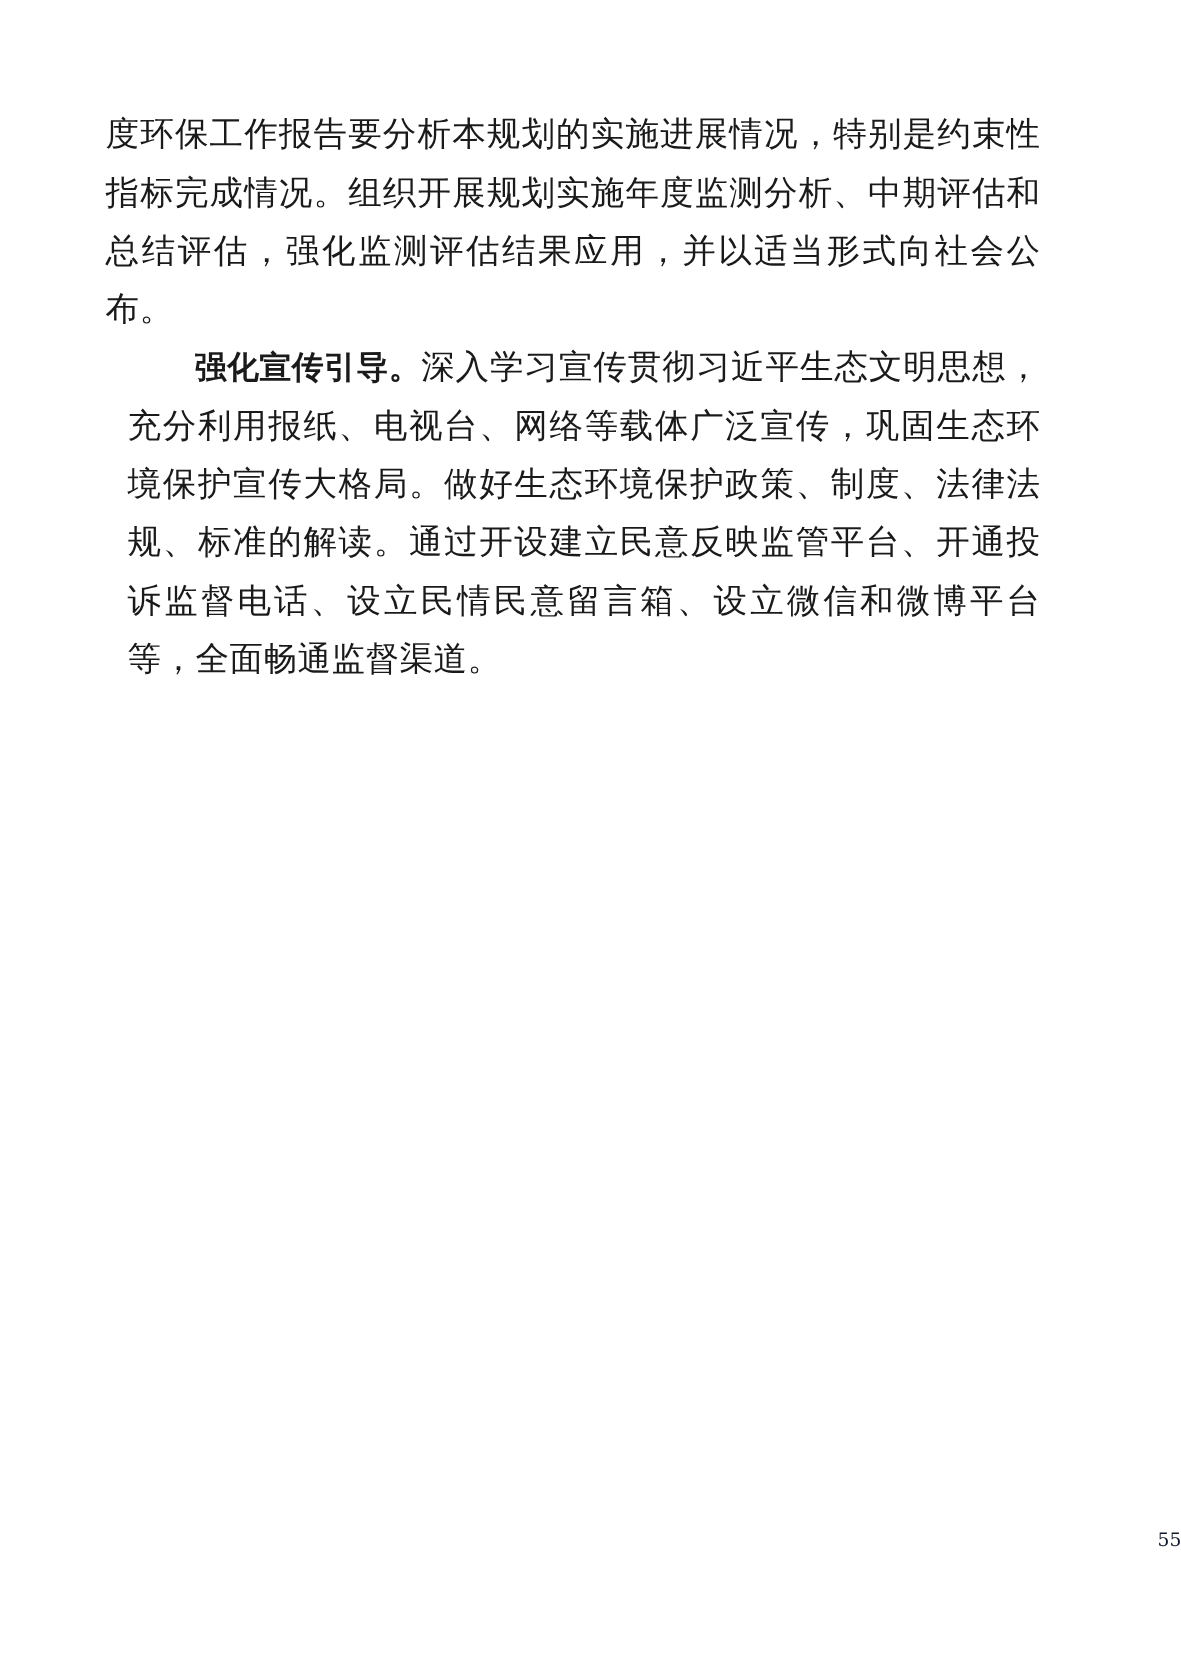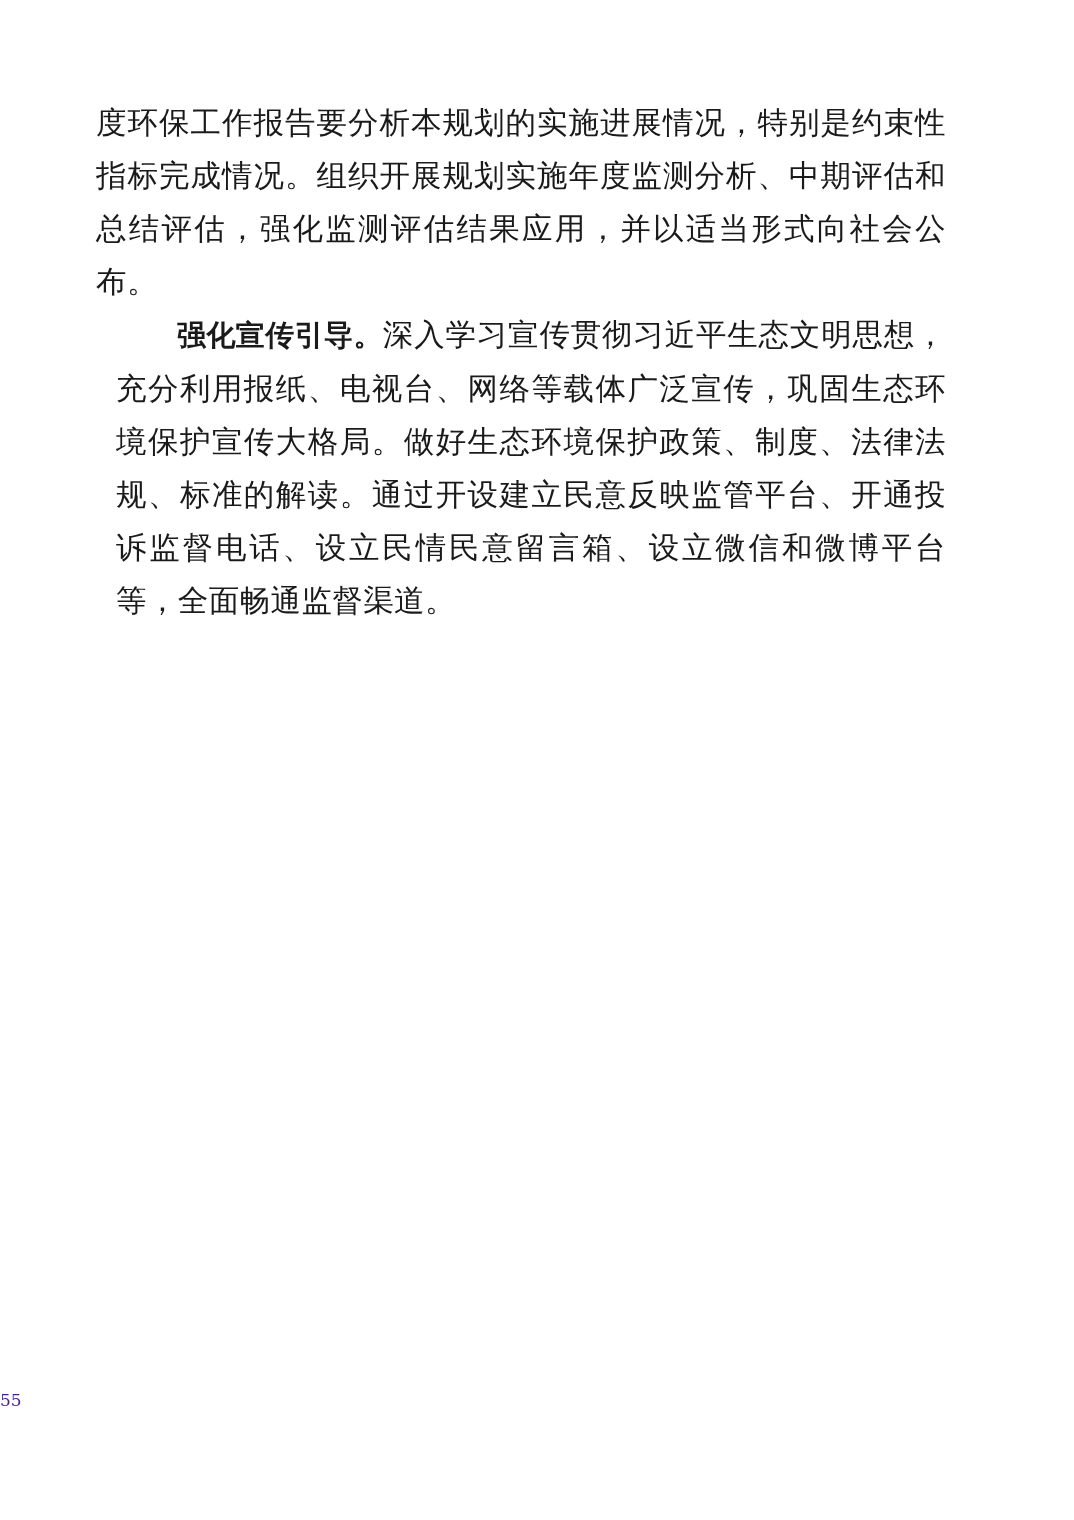--- a/index.html
+++ b/index.html
@@ -43,24 +43,24 @@
     font-weight: bold;
     font-family: "DejaVu Sans", "Liberation Sans", sans-serif;
     font-size: 29px;
     letter-spacing: 0px;
   }
   .page-number {
     position: absolute;
     left: 0;
     right: 0;
     top: 1390px;
-    text-align: left;
+    text-align: right;
     font-size: 17px;
     font-family: "DejaVu Serif", "Liberation Serif", serif;
-    color: #4c1d95;
+    color: #0f172a;
   }
 </style>
 </head>
 <body>
 
 <div class="page">
 
   <div class="body-text">
 
     <p class="para"><span>度环保工作报告要分析本规划的实施进展情况，特别是约束性指标完成情况。组织开展规划实施年度监测分析、中期评估和总结评估，强化监测评估结果应用，并以适当形式向社会公布。</span></p>

